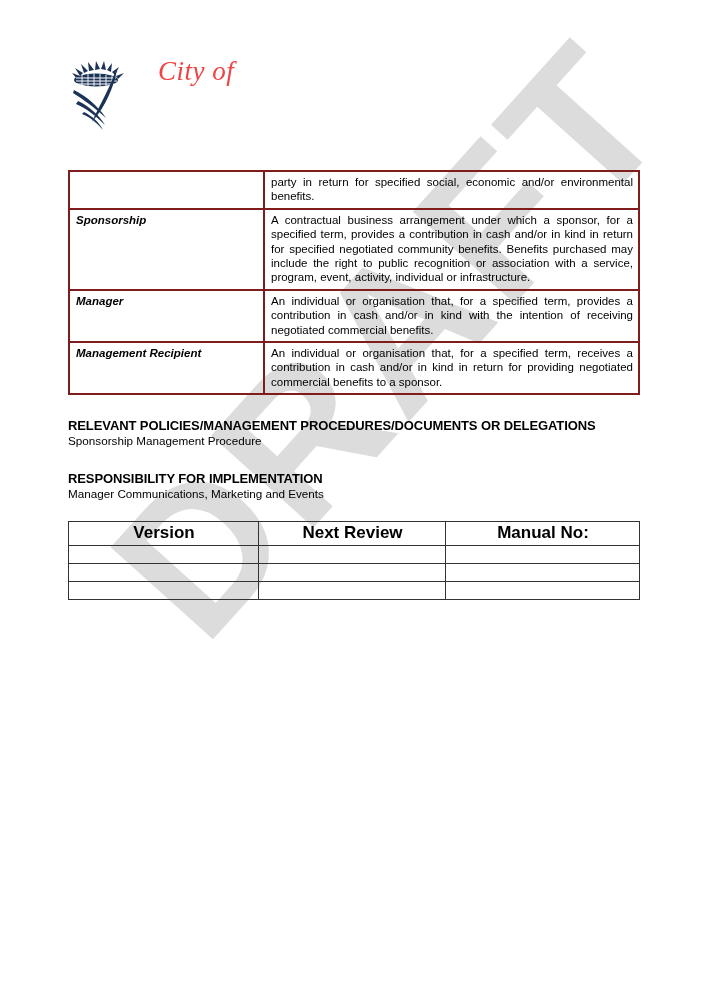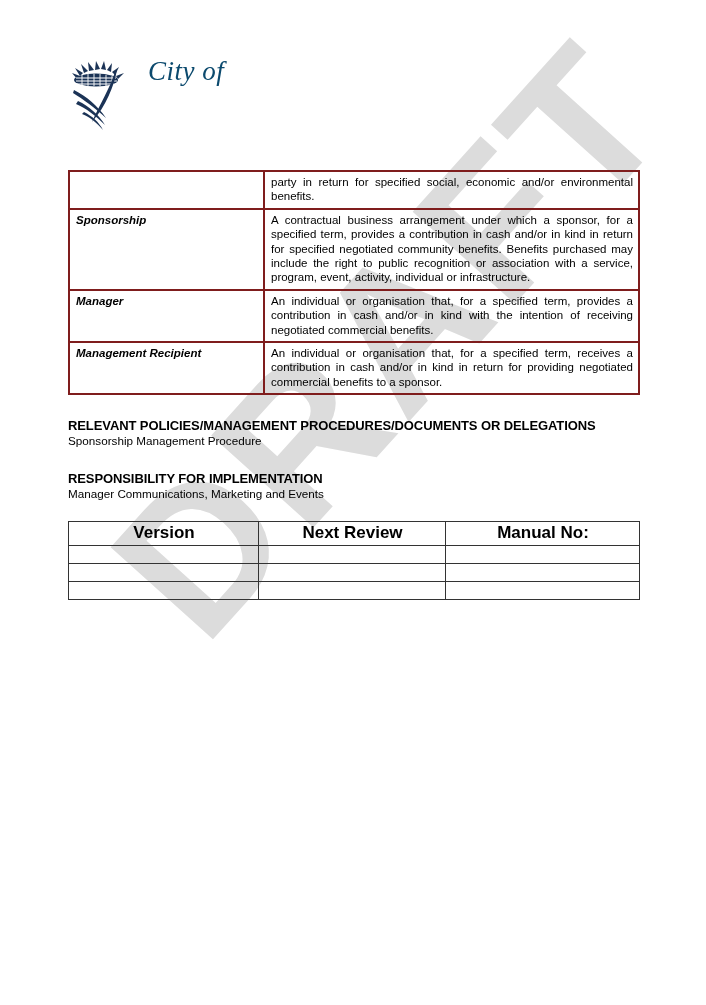--- a/index.html
+++ b/index.html
@@ -67,23 +67,23 @@
     display: flex;
     align-items: flex-start;
   }
   .logo-mark {
     width: 62px;
     height: 72px;
     flex: none;
     margin-top: 2px;
   }
   .logo-words {
-    margin-left: 12px;
+    margin-left: 22px;
     font-family: "Liberation Serif", serif;
-    color: #0c4a6e;
+    color: #ef4444;
     line-height: 1;
   }
   .logo-city {
     font-size: 27px;
     font-style: italic;
     letter-spacing: 0.5px;
     padding-left: 4px;
   }
   .logo-wanneroo {
     font-size: 41px;

